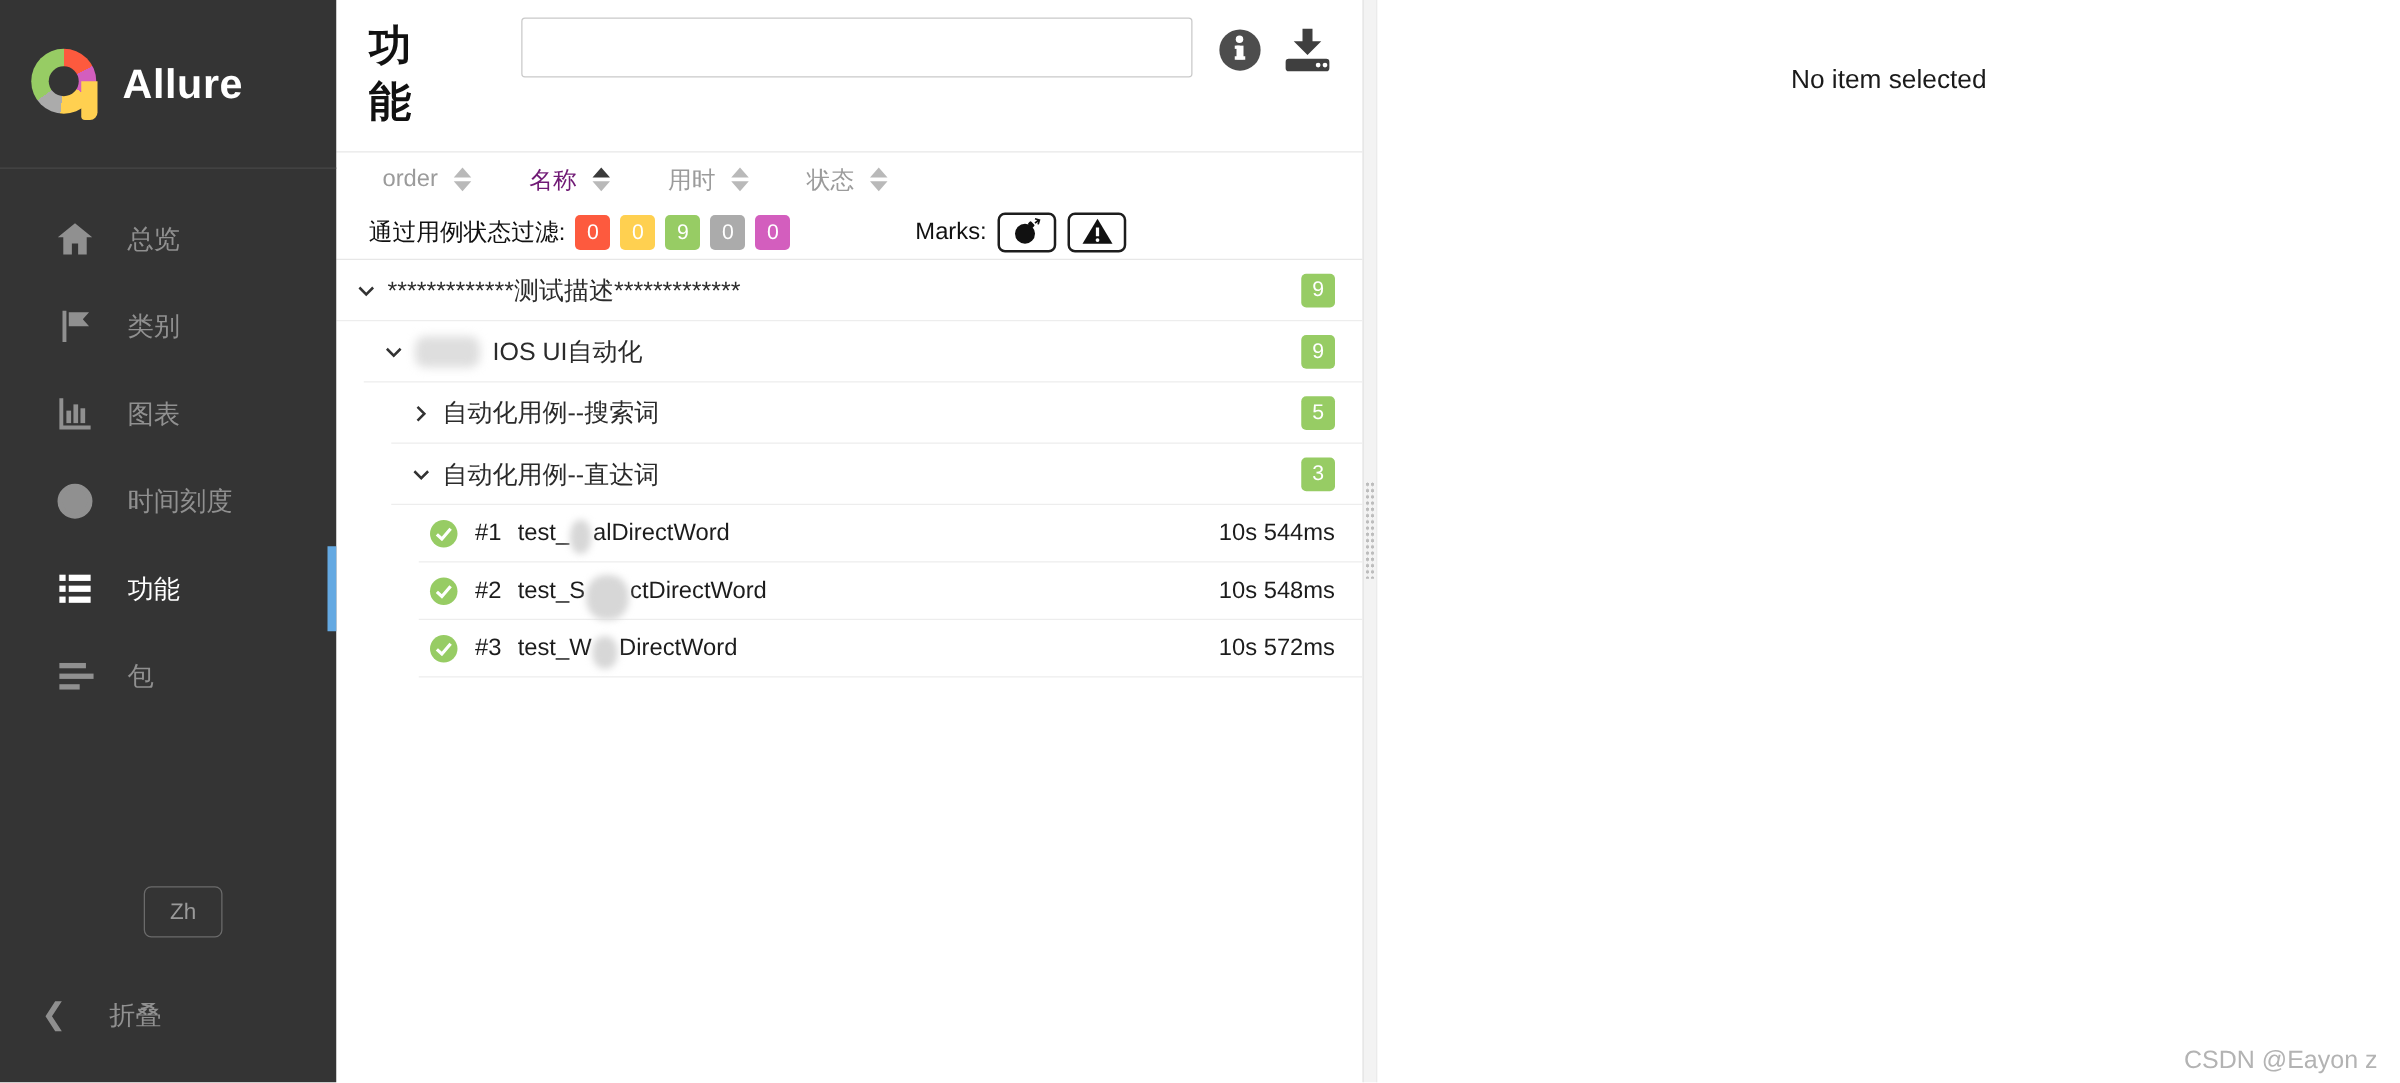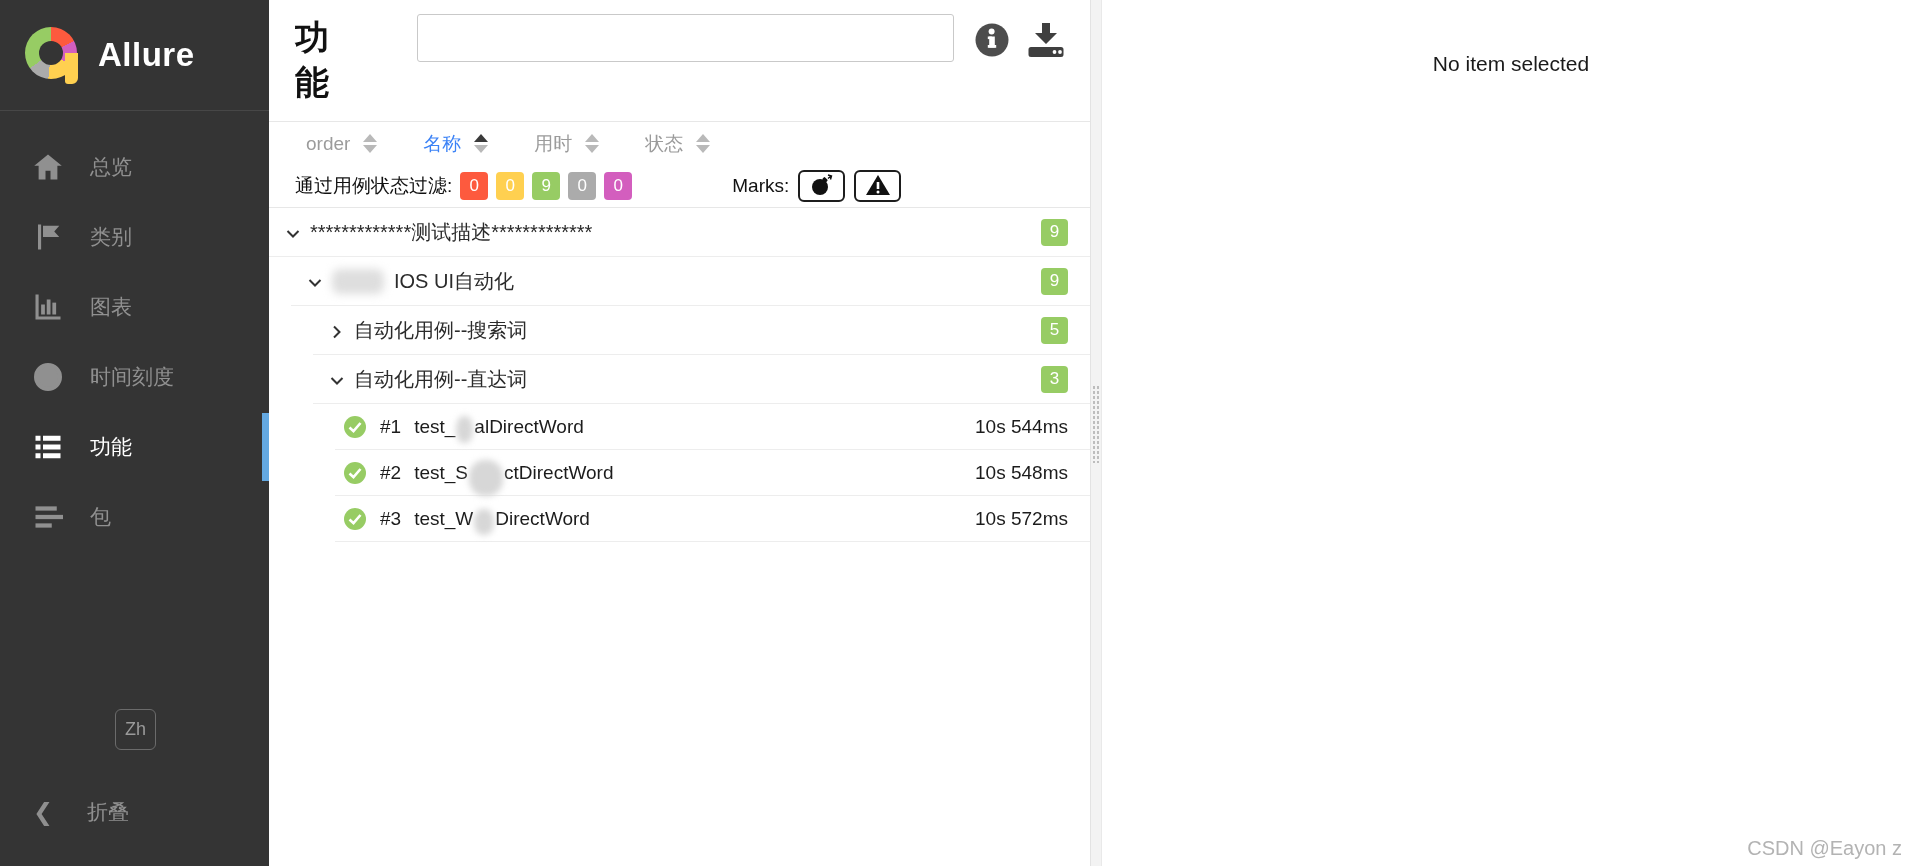--- a/index.html
+++ b/index.html
@@ -2,52 +2,52 @@
 <html><head>
 <meta charset="utf-8">
 <style>
   * { box-sizing: border-box; margin: 0; padding: 0; }
   html,body { width:1920px; height:866px; overflow:hidden; background:#fff;
     font-family:"Liberation Sans","DejaVu Sans",sans-serif; color:#222; }
   .app { display:flex; width:1920px; height:866px; }
 
   
   .sidebar { width:269px; background:#343434; flex:0 0 269px; position:relative; color:#909090; }
-  .logo-row { height:111px; display:flex; align-items:center; padding-left:25px; border-bottom:1px solid #474747; }
+  .logo-row { height:135px; display:flex; align-items:center; padding-left:25px; border-bottom:1px solid #474747; }
   .logo-mark { width:54px; height:60px; position:relative; }
   .logo-ring { width:52px; height:52px; border-radius:50%;
     background:conic-gradient(from 0deg, #fd5a3e 0deg 62deg, #d35ebe 62deg 122deg, #ffd050 122deg 186deg, #ababab 186deg 234deg, #97cc64 234deg 360deg); position:absolute; top:2px; left:0; }
   .logo-ring::after { content:""; position:absolute; left:14px; top:14px; width:24px; height:24px; border-radius:50%; background:#343434; }
   .logo-tail { position:absolute; right:1px; top:28px; width:13px; height:31px; background:#ffd050; border-radius:0 0 6px 3px; }
   .logo-text { color:#fff; font-size:33px; font-weight:bold; margin-left:19px; letter-spacing:.5px; }
 
   .nav { padding-top:21px; }
-  .nav-item { height:70px; display:flex; align-items:center; padding-left:33px; font-size:21px; position:relative; cursor:pointer; }
+  .nav-item { height:70px; display:flex; align-items:center; padding-left:45px; font-size:21px; position:relative; cursor:pointer; }
   .nav-item .nav-icon { width:30px; height:30px; margin-right:27px; flex:0 0 30px; }
   .nav-item .nav-icon svg { width:30px; height:30px; fill:#909090; stroke:#909090; }
   .nav-item.active { color:#fff; }
   .nav-item.active .nav-icon svg { fill:#fff; stroke:#fff; }
   .nav-item.active::after { content:""; position:absolute; right:0; top:1px; bottom:1px; width:7px; background:#64a9e2; }
 
-  .lang-btn { position:absolute; left:115px; bottom:116px; width:41px; height:41px; border:1px solid #6b6b6b; border-radius:6px; display:flex; align-items:center; justify-content:center; font-size:18px; color:#9a9a9a; cursor:pointer; background:transparent; }
+  .lang-btn { position:absolute; left:115px; bottom:116px; width:63px; height:41px; border:1px solid #6b6b6b; border-radius:6px; display:flex; align-items:center; justify-content:center; font-size:18px; color:#9a9a9a; cursor:pointer; background:transparent; }
   .collapse-row { position:absolute; left:33px; bottom:40px; display:flex; align-items:center; font-size:21px; color:#909090; cursor:pointer; }
   .collapse-row .chev { margin-right:34px; font-size:24px; line-height:1; color:#8f8f8f; }
 
   
   .list-panel { width:821px; flex:0 0 821px; display:flex; flex-direction:column; background:#fff; }
   .panel-header { height:121px; display:flex; align-items:flex-start; padding:12px 24px 0 26px; }
   .panel-title { width:52px; font-size:34px; line-height:1.33; font-weight:bold; color:#111; word-break:break-all; margin-top:3px; }
   .search-input { flex:1; height:48px; margin:2px 20px 0 70px; border:1px solid #c9c9c9; border-radius:3px; font-size:18px; padding:0 12px; outline:none; color:#333; }
   .header-icons { display:flex; align-items:center; margin-top:9px; }
   .icon-btn { background:none; border:none; cursor:pointer; padding:0; display:flex; align-items:center; }
   .icon-btn + .icon-btn { margin-left:16px; }
 
   .sort-row { height:44px; border-top:1px solid #e7e7e7; display:flex; align-items:center; padding-left:37px; font-size:19px; color:#9b9b9b; }
   .sort-item { display:flex; align-items:center; margin-right:46px; cursor:pointer; }
-  .sort-item.active .sort-label { color:#3b82f6; }
+  .sort-item.active .sort-label { color:#701a75; }
   .arrows { display:flex; flex-direction:column; margin-left:13px; }
   .tri { width:0; height:0; border-left:7px solid transparent; border-right:7px solid transparent; }
   .tri-up { border-bottom:8px solid #b9b9b9; margin-bottom:3px; }
   .tri-down { border-top:8px solid #b9b9b9; }
   .sort-item.active.asc .tri-up { border-bottom-color:#3a3a3a; }
 
   .filter-row { height:43px; border-bottom:1px solid #e7e7e7; display:flex; align-items:center; padding-left:26px; font-size:19px; color:#111; }
   .status-badge { min-width:28px; height:28px; border-radius:4px; color:#fff; font-size:17px; display:flex; align-items:center; justify-content:center; margin-left:8px; padding:0 7px; cursor:pointer; }
   .st-failed { background:#fd5a3e; } .st-broken { background:#ffd050; }
   .st-passed { background:#97cc64; } .st-skipped { background:#ababab; }

